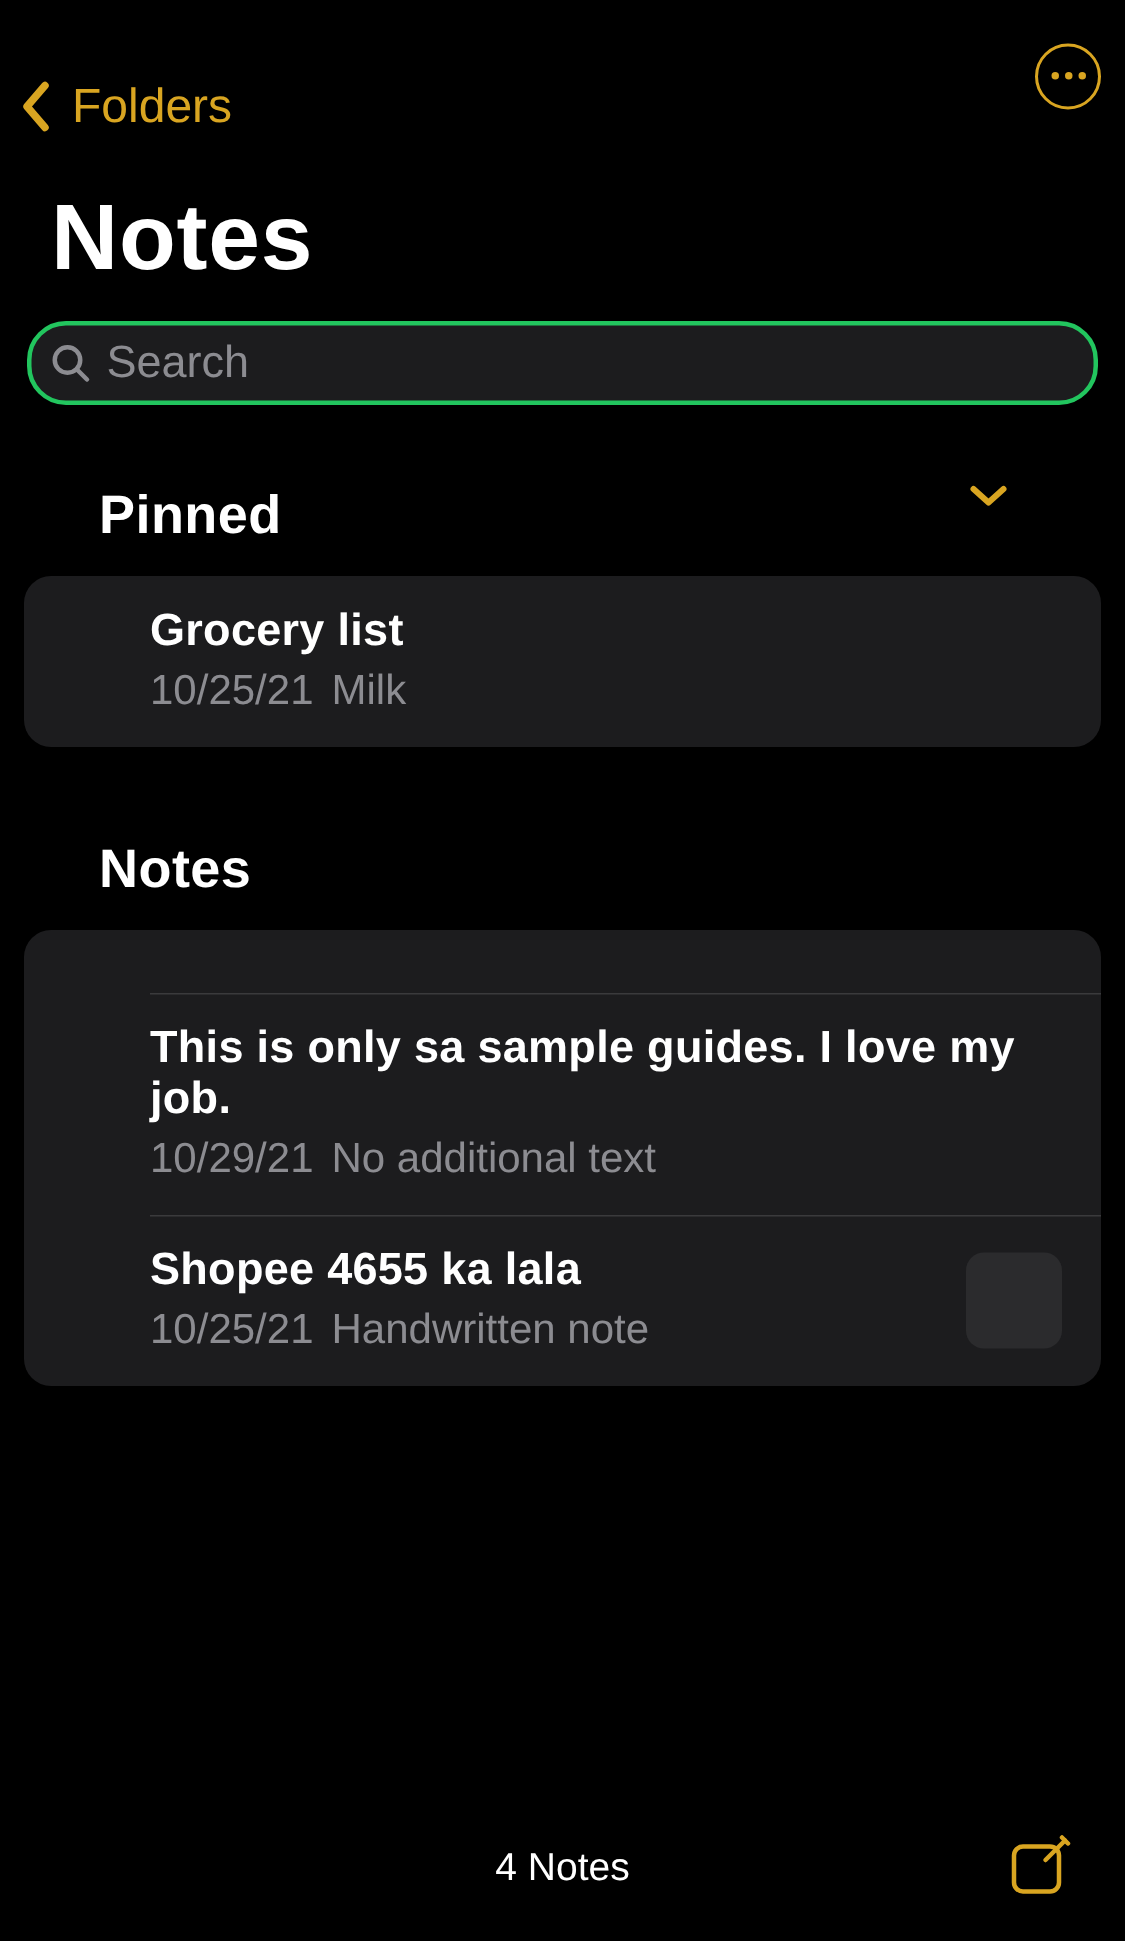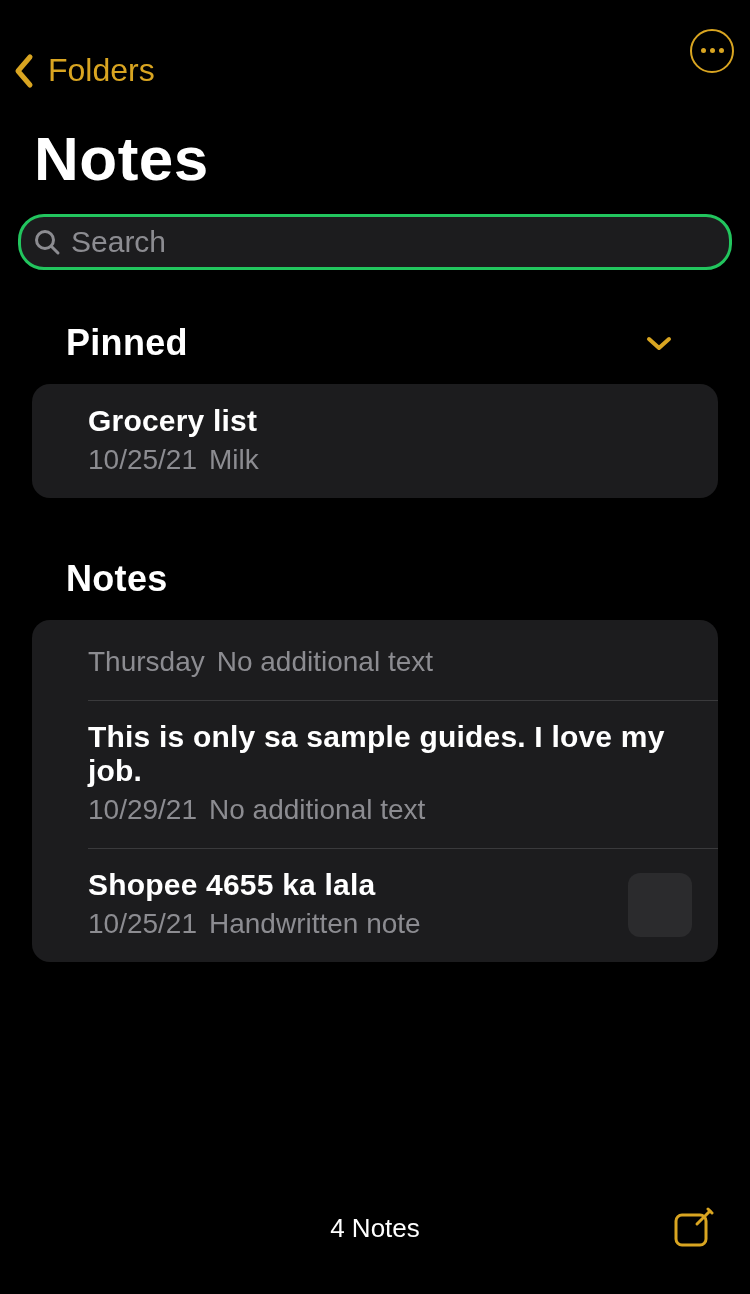--- a/index.html
+++ b/index.html
@@ -13,35 +13,35 @@
 .more-btn { width: 44px; height: 44px; border: 2.5px solid #d9a521; border-radius: 50%; display: flex; align-items: center; justify-content: center; gap: 4px; }
 .more-btn span { width: 5px; height: 5px; background: #d9a521; border-radius: 50%; }
 
 .title { font-size: 62px; font-weight: 700; padding: 30px 34px 12px; letter-spacing: 0.5px; }
 
 .search-wrap { margin: 8px 18px 0; border: 3px solid #22c55e; border-radius: 26px; background: #1c1c1e; display: flex; align-items: center; padding: 8px 12px; }
 .search-icon { width: 28px; height: 28px; margin-right: 10px; flex: none; }
 .search-input { flex: 1; background: transparent; border: none; outline: none; color: #8c8c91; font-size: 30px; }
 .search-input::placeholder { color: #8c8c91; }
 
-.section-header { display: flex; align-items: center; justify-content: space-between; padding: 52px 78px 14px 66px; }
+.section-header { display: flex; justify-content: space-between; padding: 52px 78px 14px 66px; }
 .section-title { font-size: 36px; font-weight: 700; letter-spacing: 0.3px; }
 .collapse-chevron { width: 26px; height: 16px; }
 
-.card { background: #1c1c1e; border-radius: 18px; margin: 6px 32px 0; overflow: hidden; }
+.card { background: #1c1c1e; border-radius: 18px; margin: 6px 16px 0; overflow: hidden; padding-left: 28px; }
 .note-row { padding: 20px 28px 22px 56px; position: relative; }
 .note-row + .note-row::before { content: ""; position: absolute; left: 56px; right: 0; top: 0; height: 1px; background: #3a3a3c; }
 .note-title { font-size: 30px; font-weight: 600; letter-spacing: 0.2px; }
 .note-sub { font-size: 28px; color: #8c8c91; margin-top: 6px; }
 .note-sub .date { margin-right: 12px; }
 .blur { filter: blur(4px); }
 
 .thumb { position: absolute; right: 26px; top: 50%; transform: translateY(-50%); width: 64px; height: 64px; border-radius: 12px; background: #2b2b2d; }
 
-.footer { position: absolute; bottom: 16px; left: 0; right: 0; height: 100px; display: flex; align-items: center; justify-content: center; }
+.footer { position: absolute; bottom: 0; left: 0; right: 0; height: 100px; display: flex; align-items: center; justify-content: center; }
 .footer-count { font-size: 26px; font-weight: 400; }
 .compose { position: absolute; right: 36px; top: 50%; transform: translateY(-50%); width: 42px; height: 42px; }
 
 svg { display: block; }
 </style>
 </head>
 <body>
 
 <div class="screen">
 
@@ -82,23 +82,20 @@
         <span class="date">10/25/21</span><span>Milk</span>
       </div>
     </div>
   </div>
 
   <div class="section-header" style="padding-top:60px;">
     <div class="section-title">Notes</div>
   </div>
   <div class="card">
     <div class="note-row">
-      <div class="note-sub">
-        <span class="date">Thursday</span><span>No additional text</span>
-      </div>
     </div>
     <div class="note-row">
       <div class="note-title">This is only sa sample guides. I love my job.</div>
       <div class="note-sub">
         <span class="date">10/29/21</span><span>No additional text</span>
       </div>
     </div>
     <div class="note-row">
       <div class="note-title">Shopee 4655 ka lala</div>
       <div class="note-sub">

